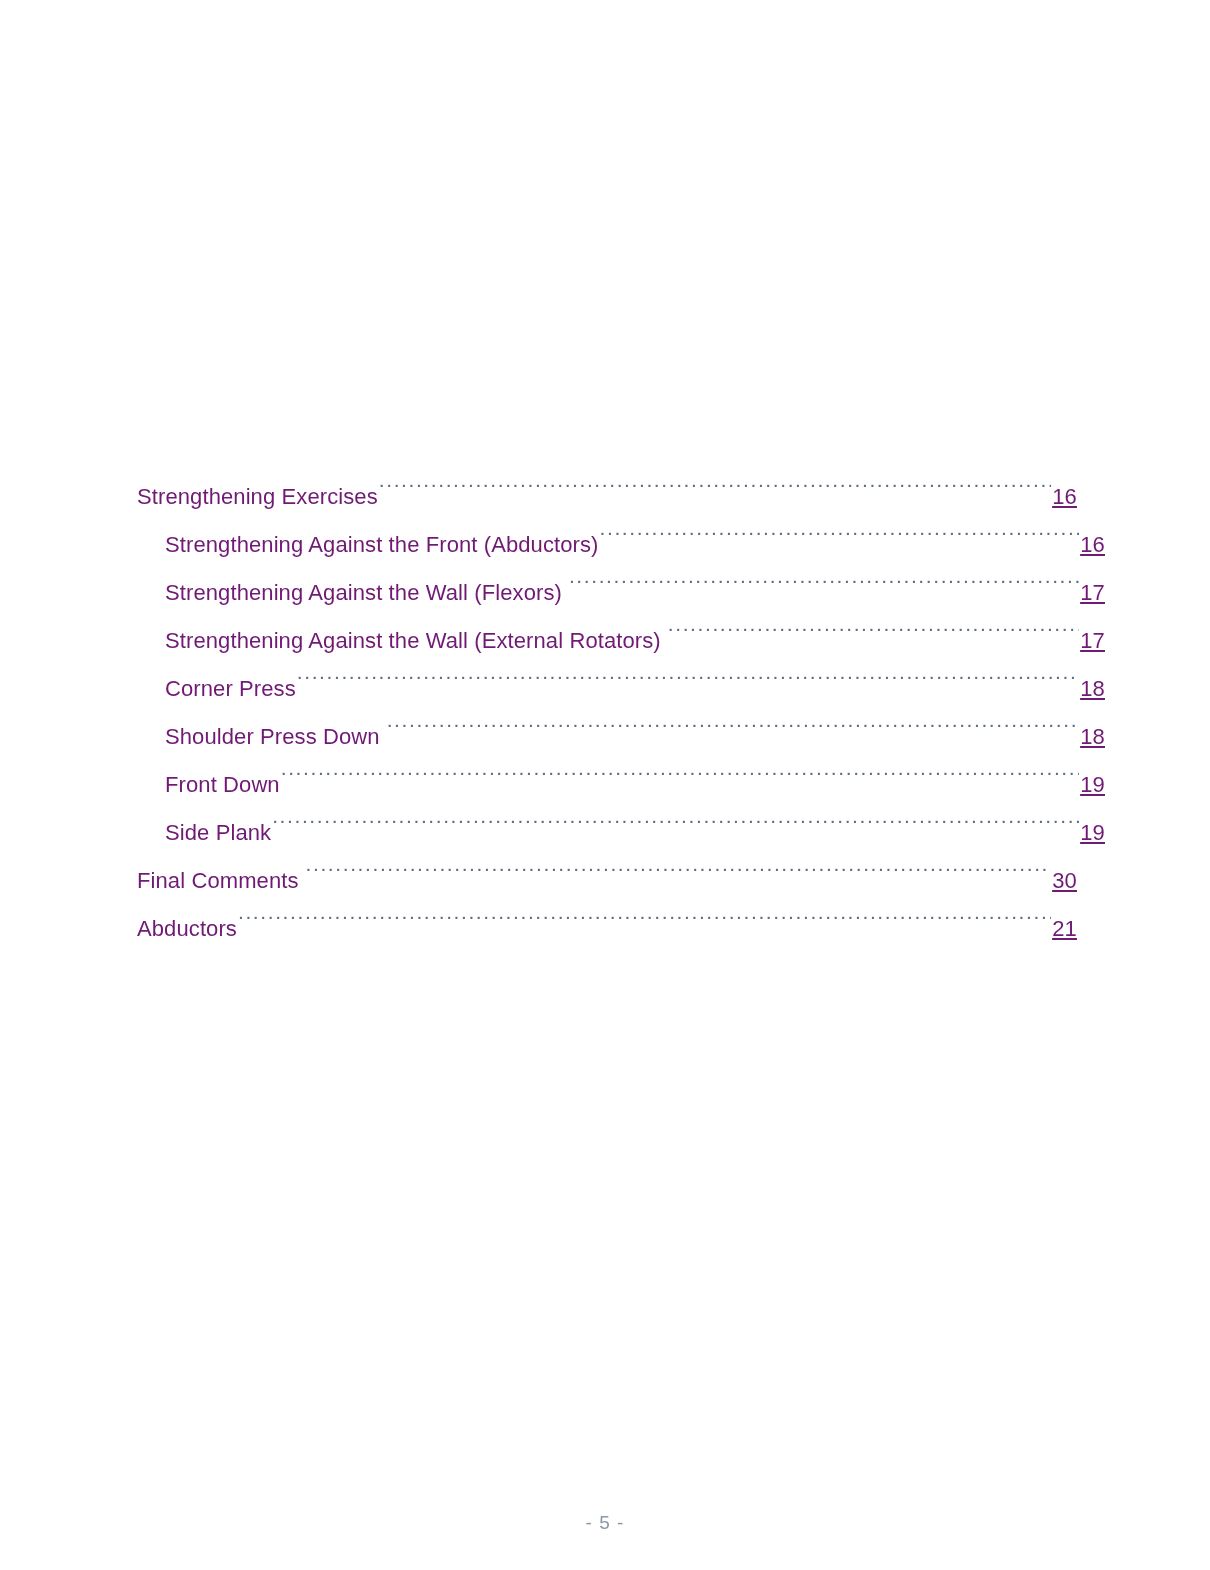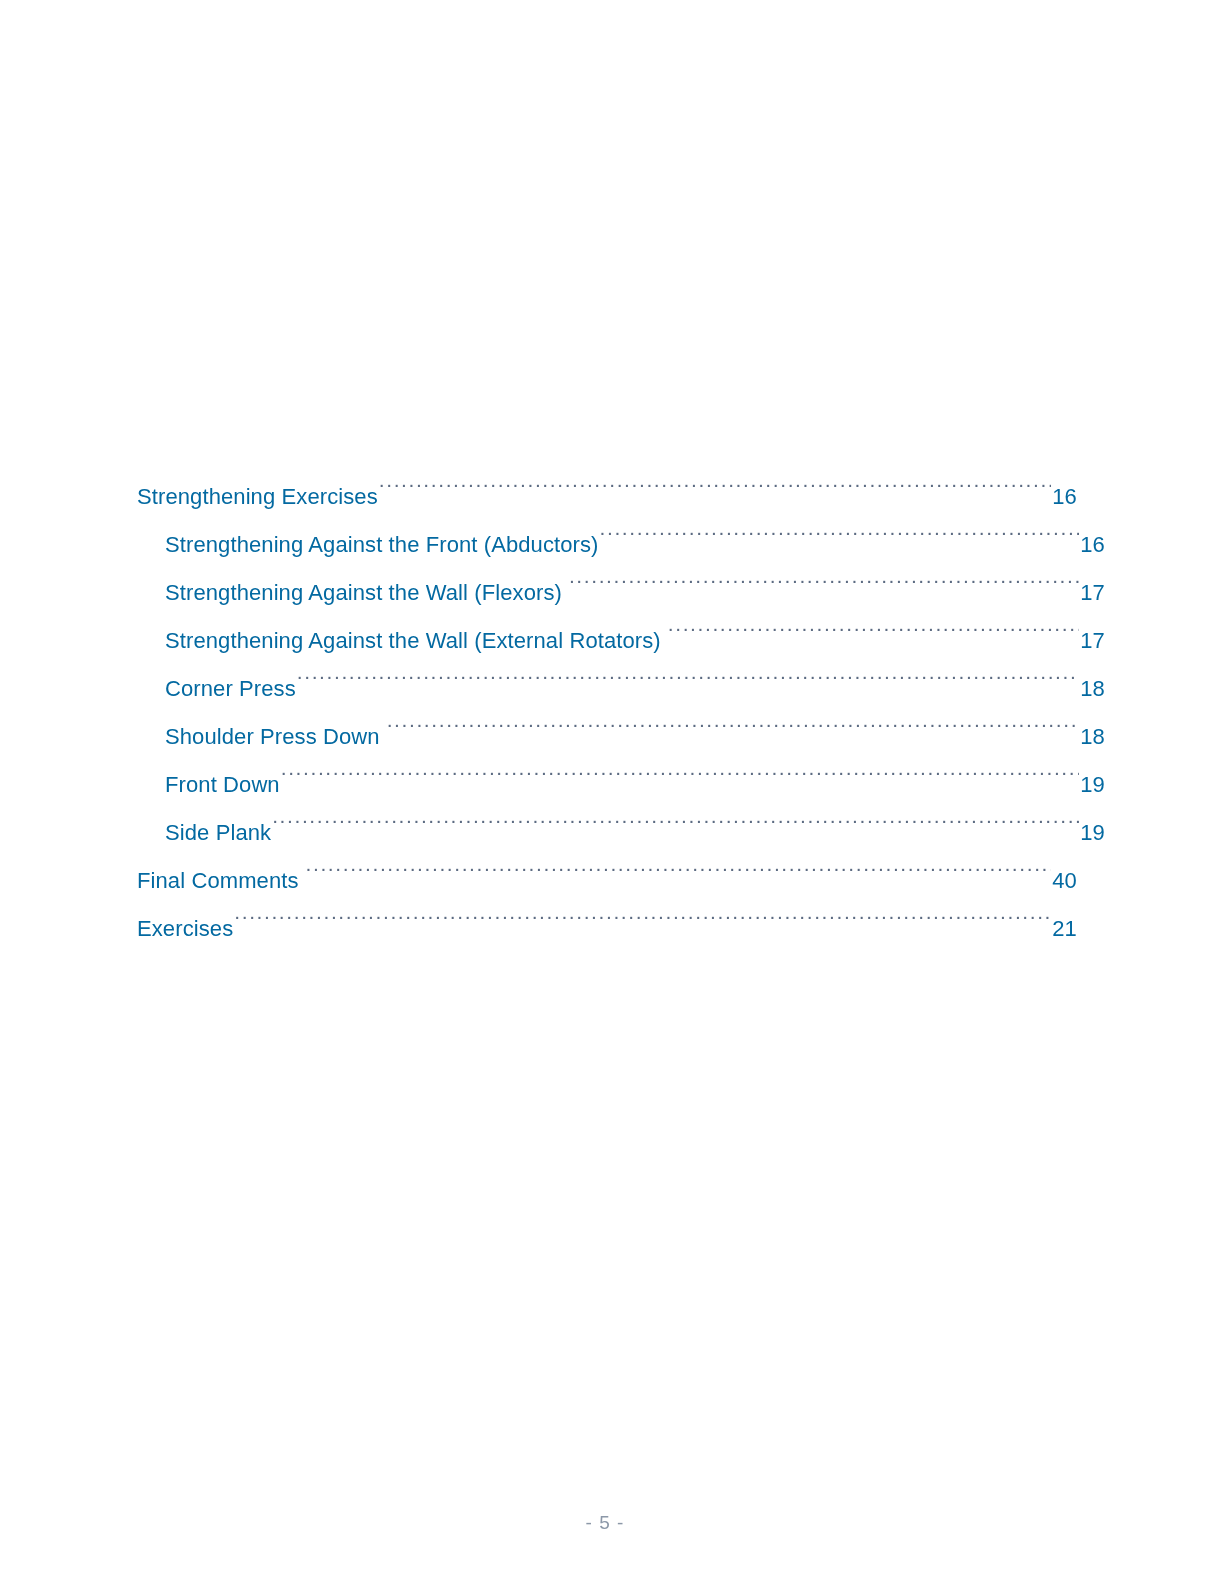--- a/index.html
+++ b/index.html
@@ -24,21 +24,21 @@
   .toc {
     position: absolute;
     left: 137px;
     top: 473px;
     width: 940px;
   }
   .toc-entry {
     display: flex;
     align-items: baseline;
     width: 100%;
-    color: #0369a1;
+    color: #701a75;
     font-size: 22px;
     line-height: 48px;
     white-space: nowrap;
   }
   .toc-entry.level-1 {
     padding-left: 0;
   }
   .toc-entry.level-2 {
     padding-left: 28px;
   }
@@ -60,20 +60,21 @@
     bottom: 0;
     letter-spacing: 1.6px;
     font-size: 21px;
     color: #5c6b82;
     white-space: nowrap;
   }
   .toc-page {
     flex: 0 0 auto;
     text-align: right;
     letter-spacing: 0.2px;
+    text-decoration: underline;
   }
   .spacer-sm {
     display: inline-block;
     width: 6px;
   }
   .footer {
     position: absolute;
     left: 0;
     top: 1512px;
     width: 1210px;
@@ -129,24 +130,24 @@
       </div>
       <div class="toc-entry level-2">
         <span class="toc-title">Side Plank</span>
         <span class="toc-dots"></span>
         <span class="toc-page">19</span>
       </div>
       <div class="toc-entry level-1">
         <span class="toc-title">Final Comments</span>
         <span class="spacer-sm"></span>
         <span class="toc-dots"></span>
-        <span class="toc-page">40</span>
+        <span class="toc-page">30</span>
       </div>
       <div class="toc-entry level-1">
-        <span class="toc-title">Exercises</span>
+        <span class="toc-title">Abductors</span>
         <span class="toc-dots"></span>
         <span class="toc-page">21</span>
       </div>
     </div>
 
   <div class="footer">- 5 -</div>
 
 </div>
 
 </body></html>

